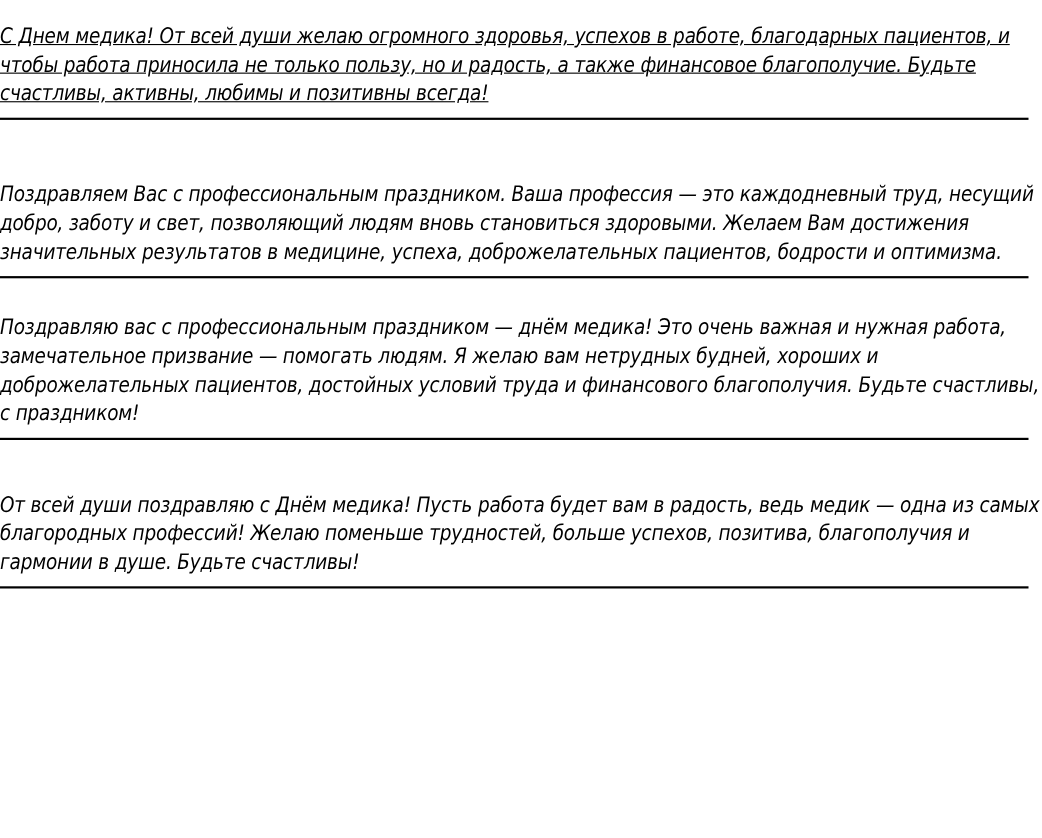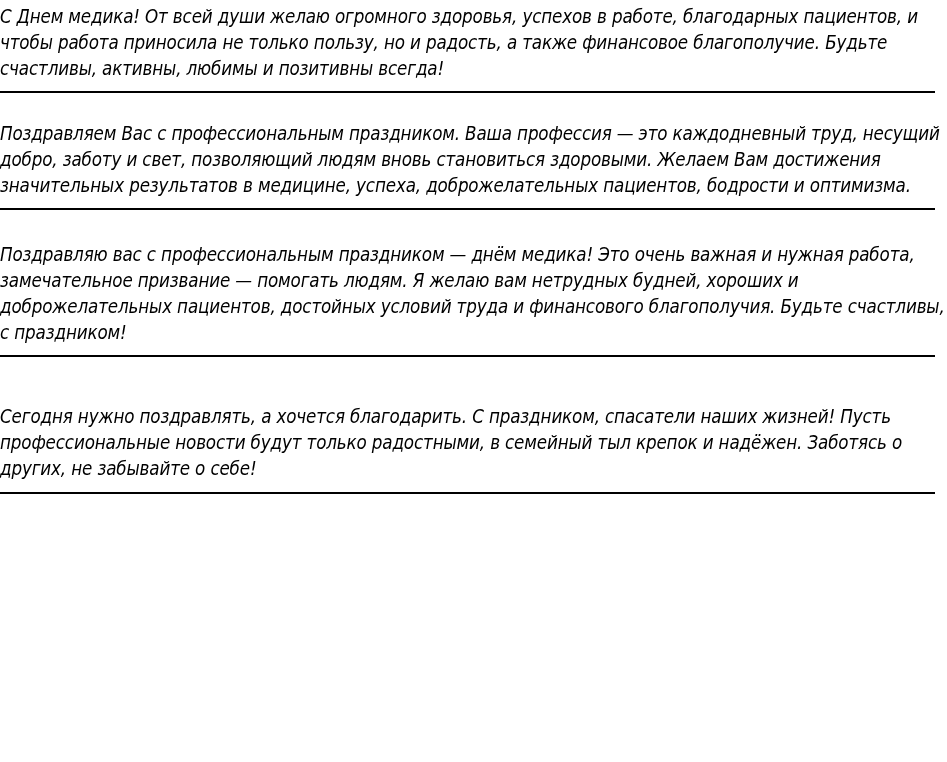--- a/index.html
+++ b/index.html
@@ -46,24 +46,24 @@
   .divider {
     width: 935px;
     height: 0;
     border: 0;
     border-top: 2px solid #000000;
     margin: 0;
     padding: 0;
     background: transparent;
   }
   
-  .b1 { padding-top: 4px; }
+  .b1 { padding-top: 20px; text-decoration: underline; }
   .b1 .divider { margin-top: 9px; }
 
-  .b2 { padding-top: 28px; }
+  .b2 { padding-top: 55px; }
   .b2 .divider { margin-top: 9px; }
 
   .b3 { padding-top: 32px; }
   .b3 .divider { margin-top: 9px; }
 
   .b4 { padding-top: 46px; }
   .b4 .divider { margin-top: 9px; }
 
   .b5 { padding-top: 47px; }
   .b5 .divider { margin-top: 10px; }
@@ -81,19 +81,19 @@
   <section class="greeting-block b2">
     <p class="greeting-text">Поздравляем Вас с профессиональным праздником. Ваша профессия — это каждодневный труд, несущий добро, заботу и свет, позволяющий людям вновь становиться здоровыми. Желаем Вам достижения значительных результатов в медицине, успеха, доброжелательных пациентов, бодрости и оптимизма.</p>
     <hr class="divider">
   </section>
 
   <section class="greeting-block b3">
     <p class="greeting-text">Поздравляю вас с профессиональным праздником — днём медика! Это очень важная и нужная работа, замечательное призвание — помогать людям. Я желаю вам нетрудных будней, хороших и доброжелательных пациентов, достойных условий труда и финансового благополучия. Будьте счастливы, с праздником!</p>
     <hr class="divider">
   </section>
 
-
-  <section class="greeting-block b5">
-    <p class="greeting-text">Сегодня нужно поздравлять, а хочется благодарить. С праздником, спасатели наших жизней! Пусть профессиональные новости будут только радостными, в семейный тыл крепок и надёжен. Заботясь о других, не забывайте о себе!</p>
+  <section class="greeting-block b4">
+    <p class="greeting-text">От всей души поздравляю с Днём медика! Пусть работа будет вам в радость, ведь медик — одна из самых благородных профессий! Желаю поменьше трудностей, больше успехов, позитива, благополучия и гармонии в душе. Будьте счастливы!</p>
     <hr class="divider">
   </section>
+
 
 </div>
 
 </body></html>

